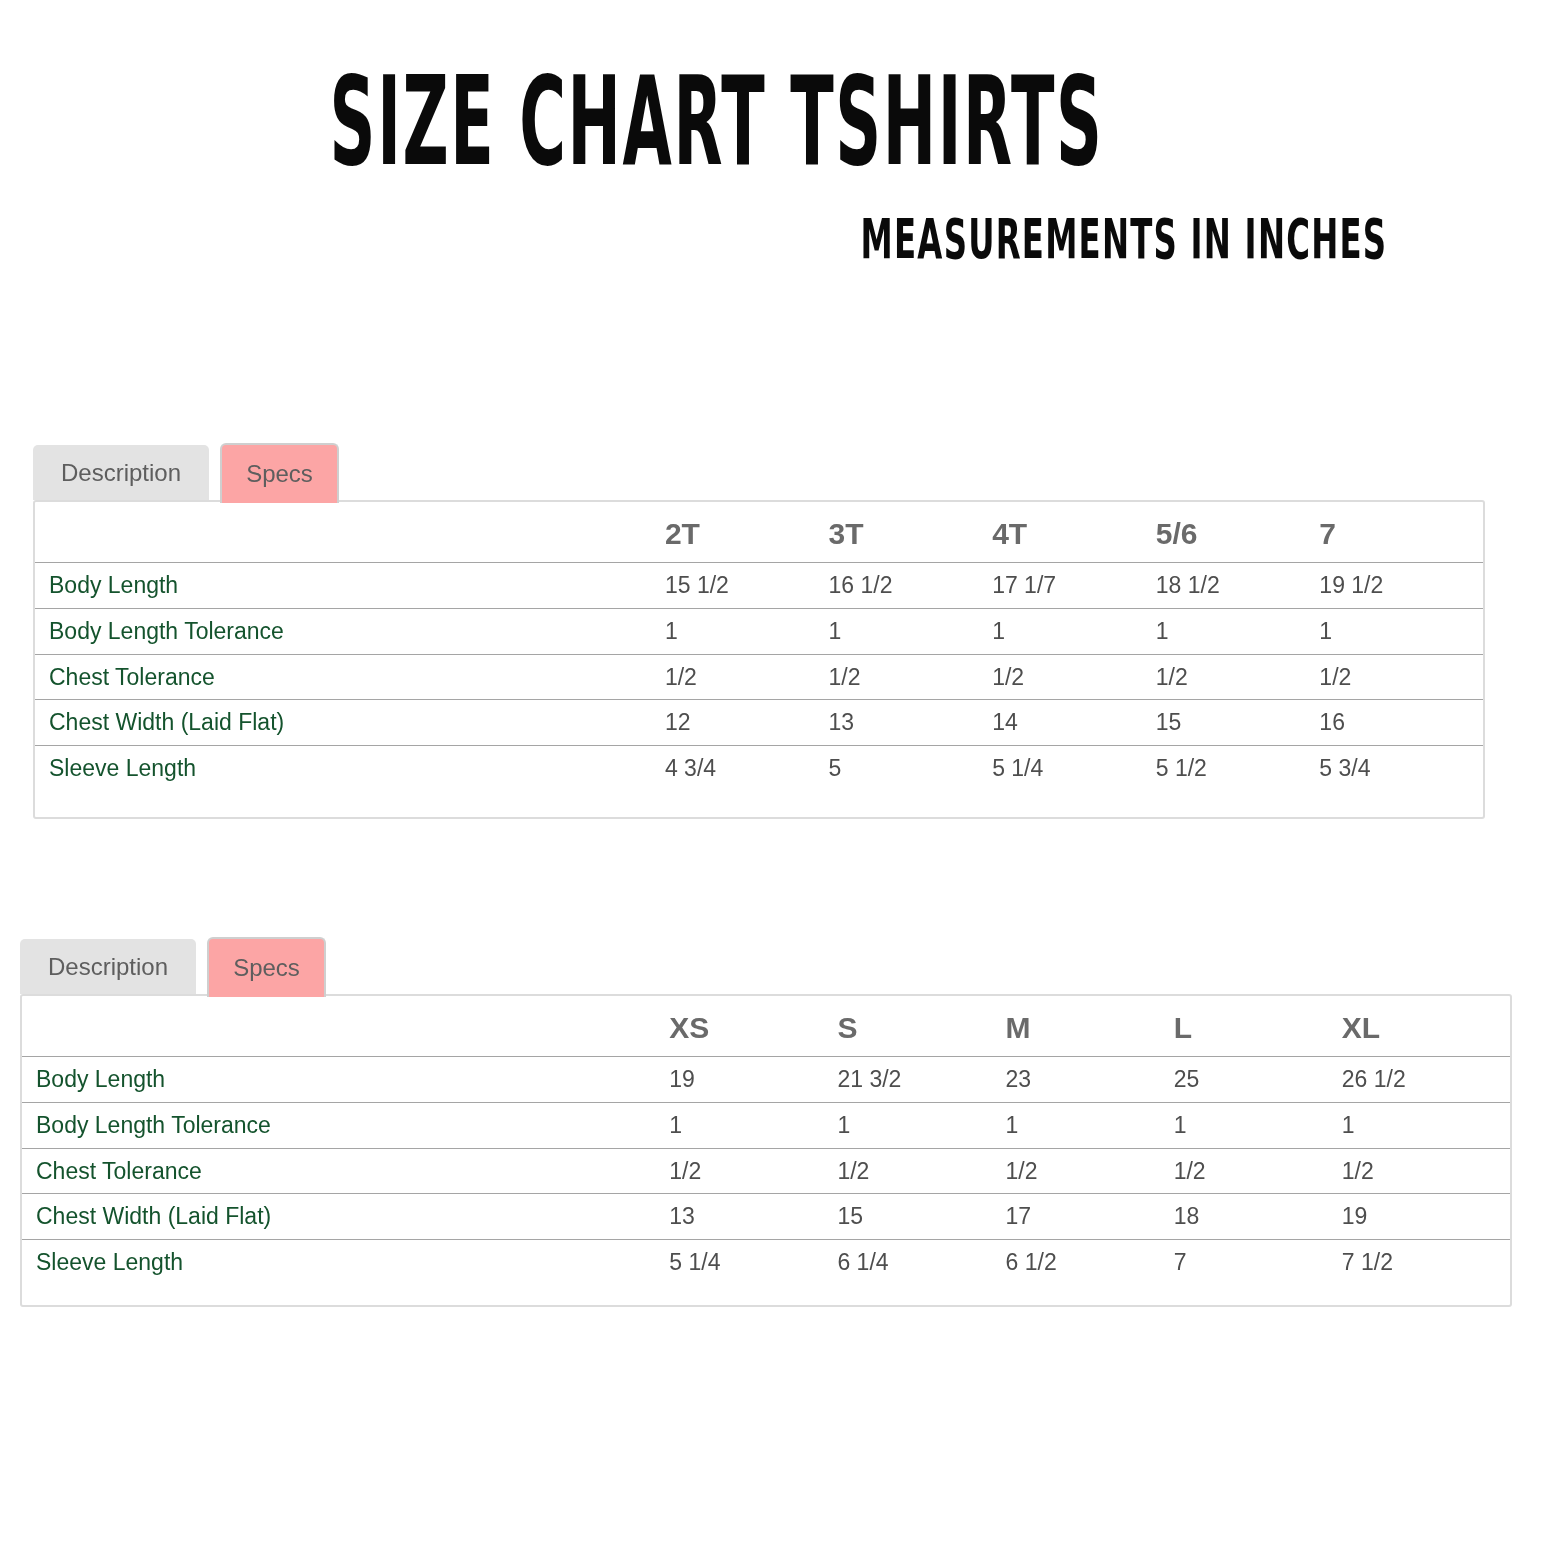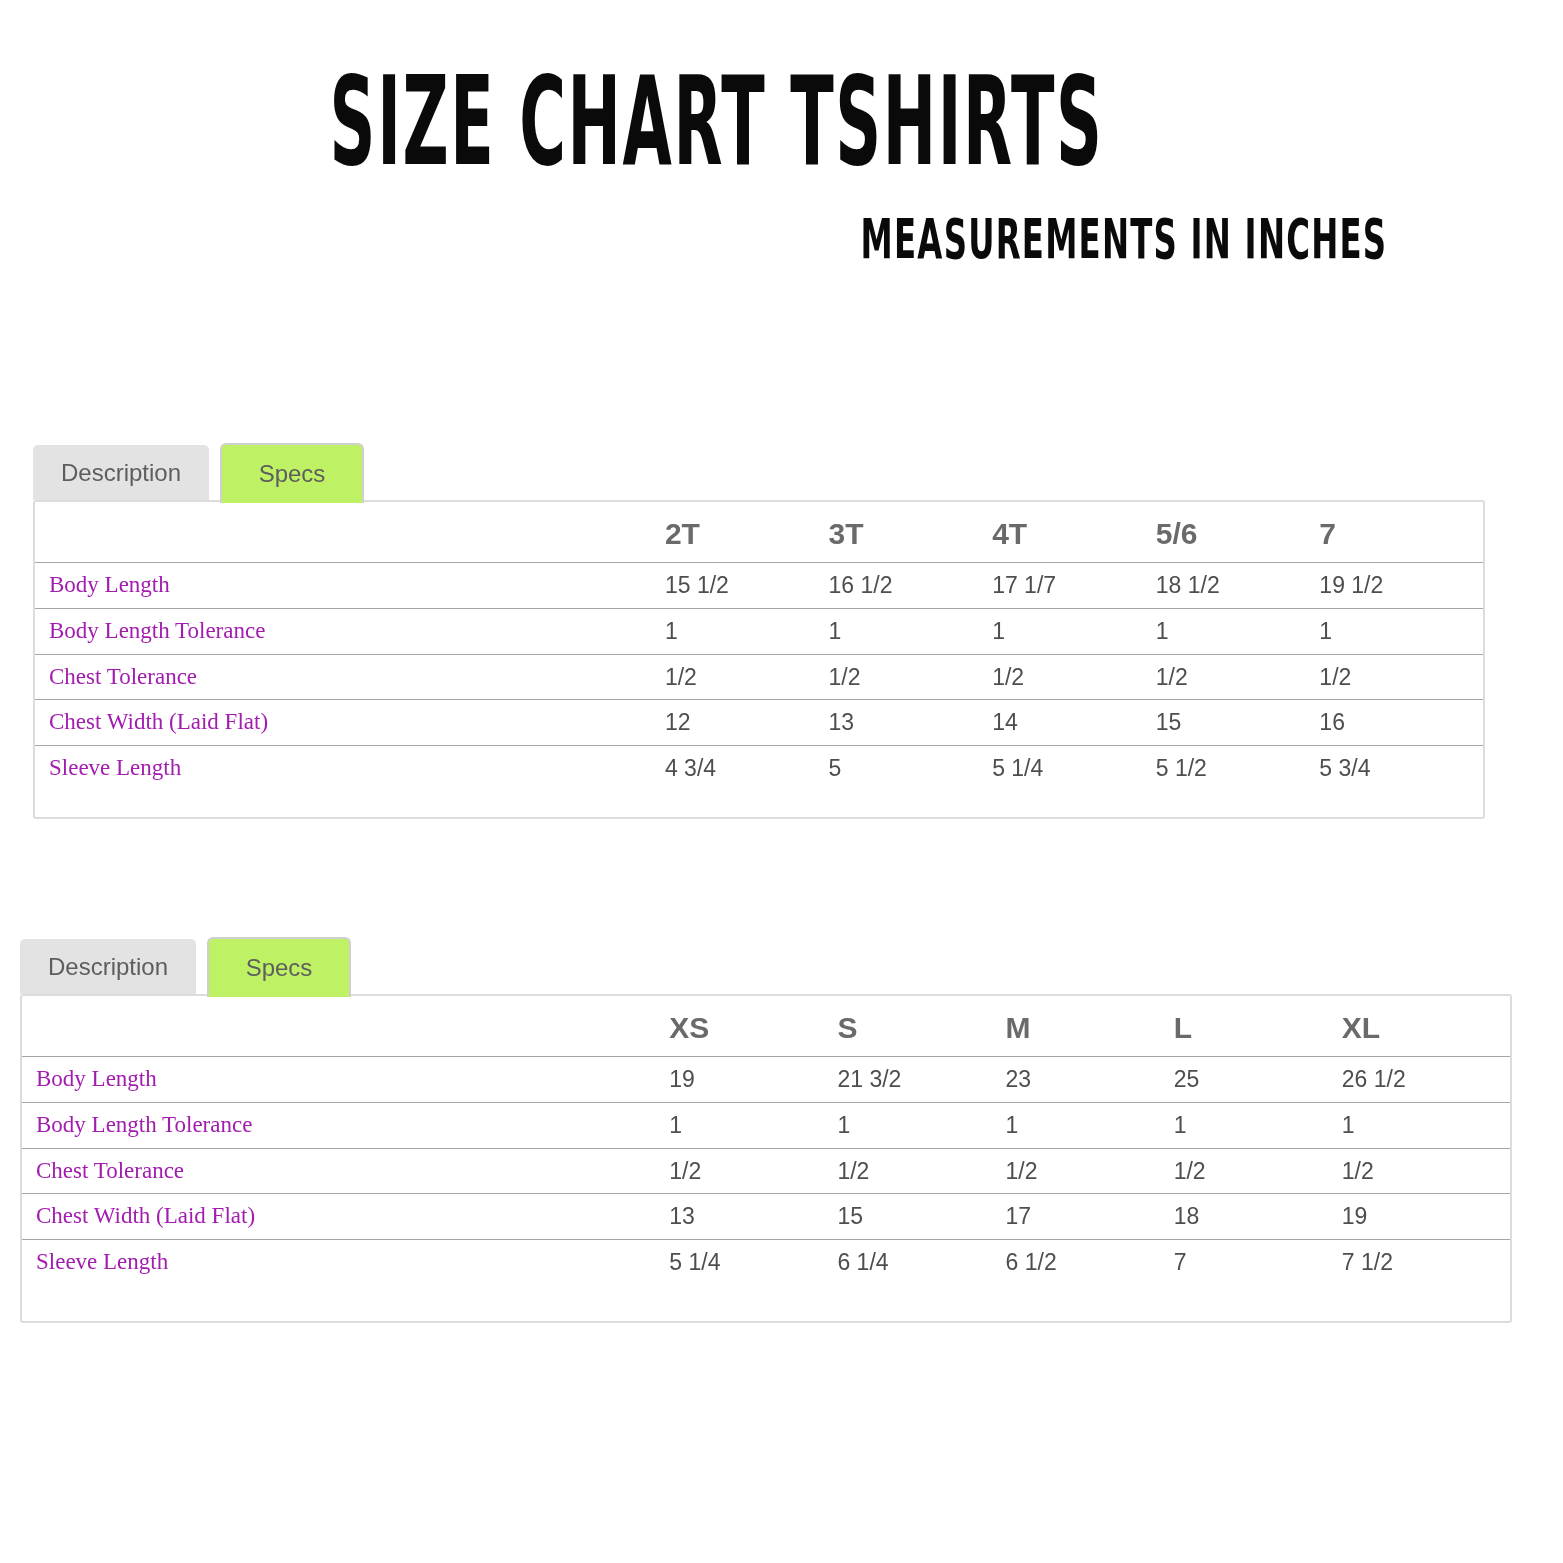--- a/index.html
+++ b/index.html
@@ -77,43 +77,43 @@
     cursor: pointer;
     white-space: nowrap;
   }
   .tab.inactive {
     width: 176px;
     height: 55px;
     background: #e3e3e3;
     border-radius: 5px 5px 0 0;
   }
   .tab.active {
-    width: 144px;
+    width: 119px;
     height: 60px;
     margin-left: 11px;
     margin-bottom: -3px;
-    background: #bef264;
+    background: #fca5a5;
     border: 2px solid #cfcfcf;
     border-bottom: none;
     border-radius: 6px 6px 0 0;
     position: relative;
     z-index: 3;
   }
 
   
   .card {
     position: relative;
     z-index: 1;
     background: #ffffff;
     border: 2px solid #dcdcdc;
     border-radius: 3px;
     padding-bottom: 26px;
     box-sizing: border-box;
   }
-  .section-2 .card { padding-bottom: 36px; }
+  .section-2 .card { padding-bottom: 20px; }
 
   table.specs {
     width: 100%;
     border-collapse: collapse;
     table-layout: fixed;
   }
   col.col-label { width: 43.5%; }
   col.col-size  { width: 11.3%; }
 
   table.specs th {
@@ -127,22 +127,21 @@
   table.specs td {
     font-size: 23px;
     color: #4e4e4e;
     padding: 8px 0;
     line-height: 1.25;
     border-top: 1px solid #a5a5a5;
   }
   table.specs td.lbl,
   table.specs th.lbl-h {
     padding-left: 14px;
-    color: #a21caf;
-    font-family: Liberation Serif, serif;
+    color: #14532d;
   }
 </style>
 </head>
 <body>
 
 <div class="page-title">
   <span class="squeeze">SIZE CHART TSHIRTS</span>
 </div>
 
 <div class="page-subtitle">

